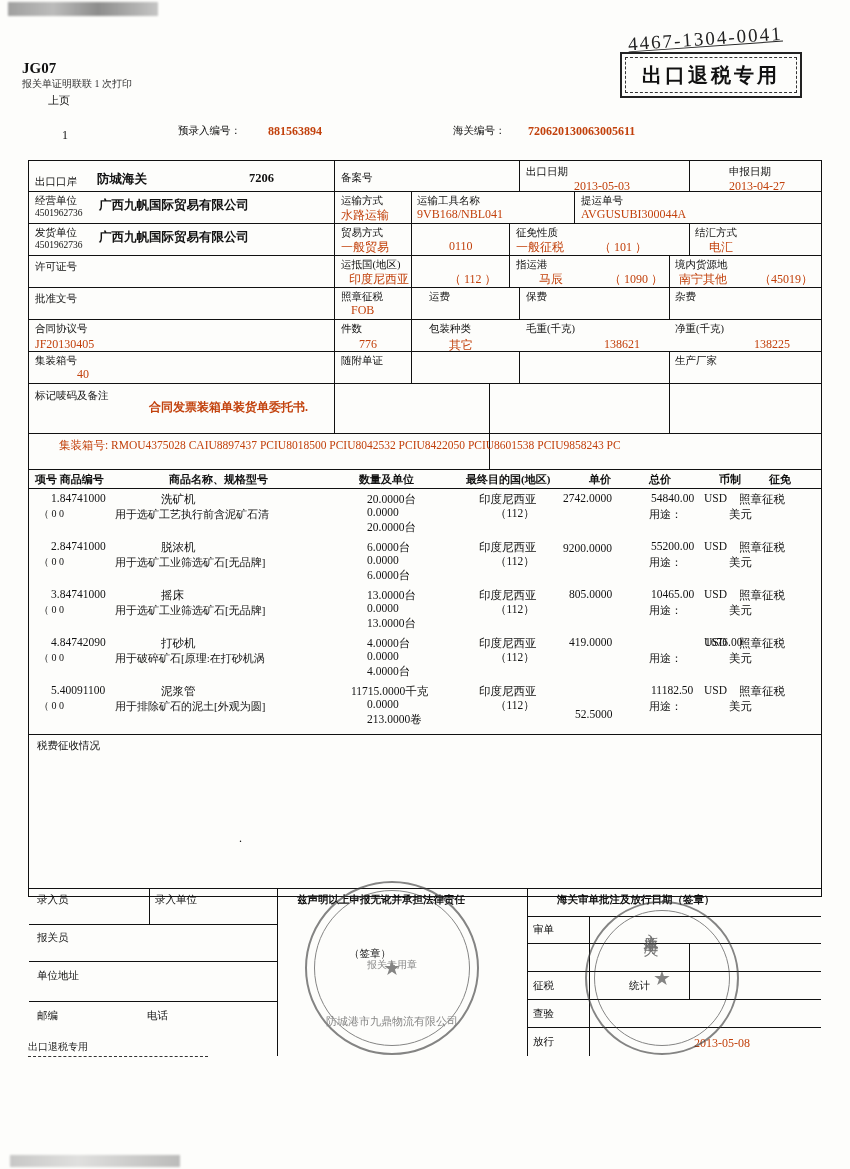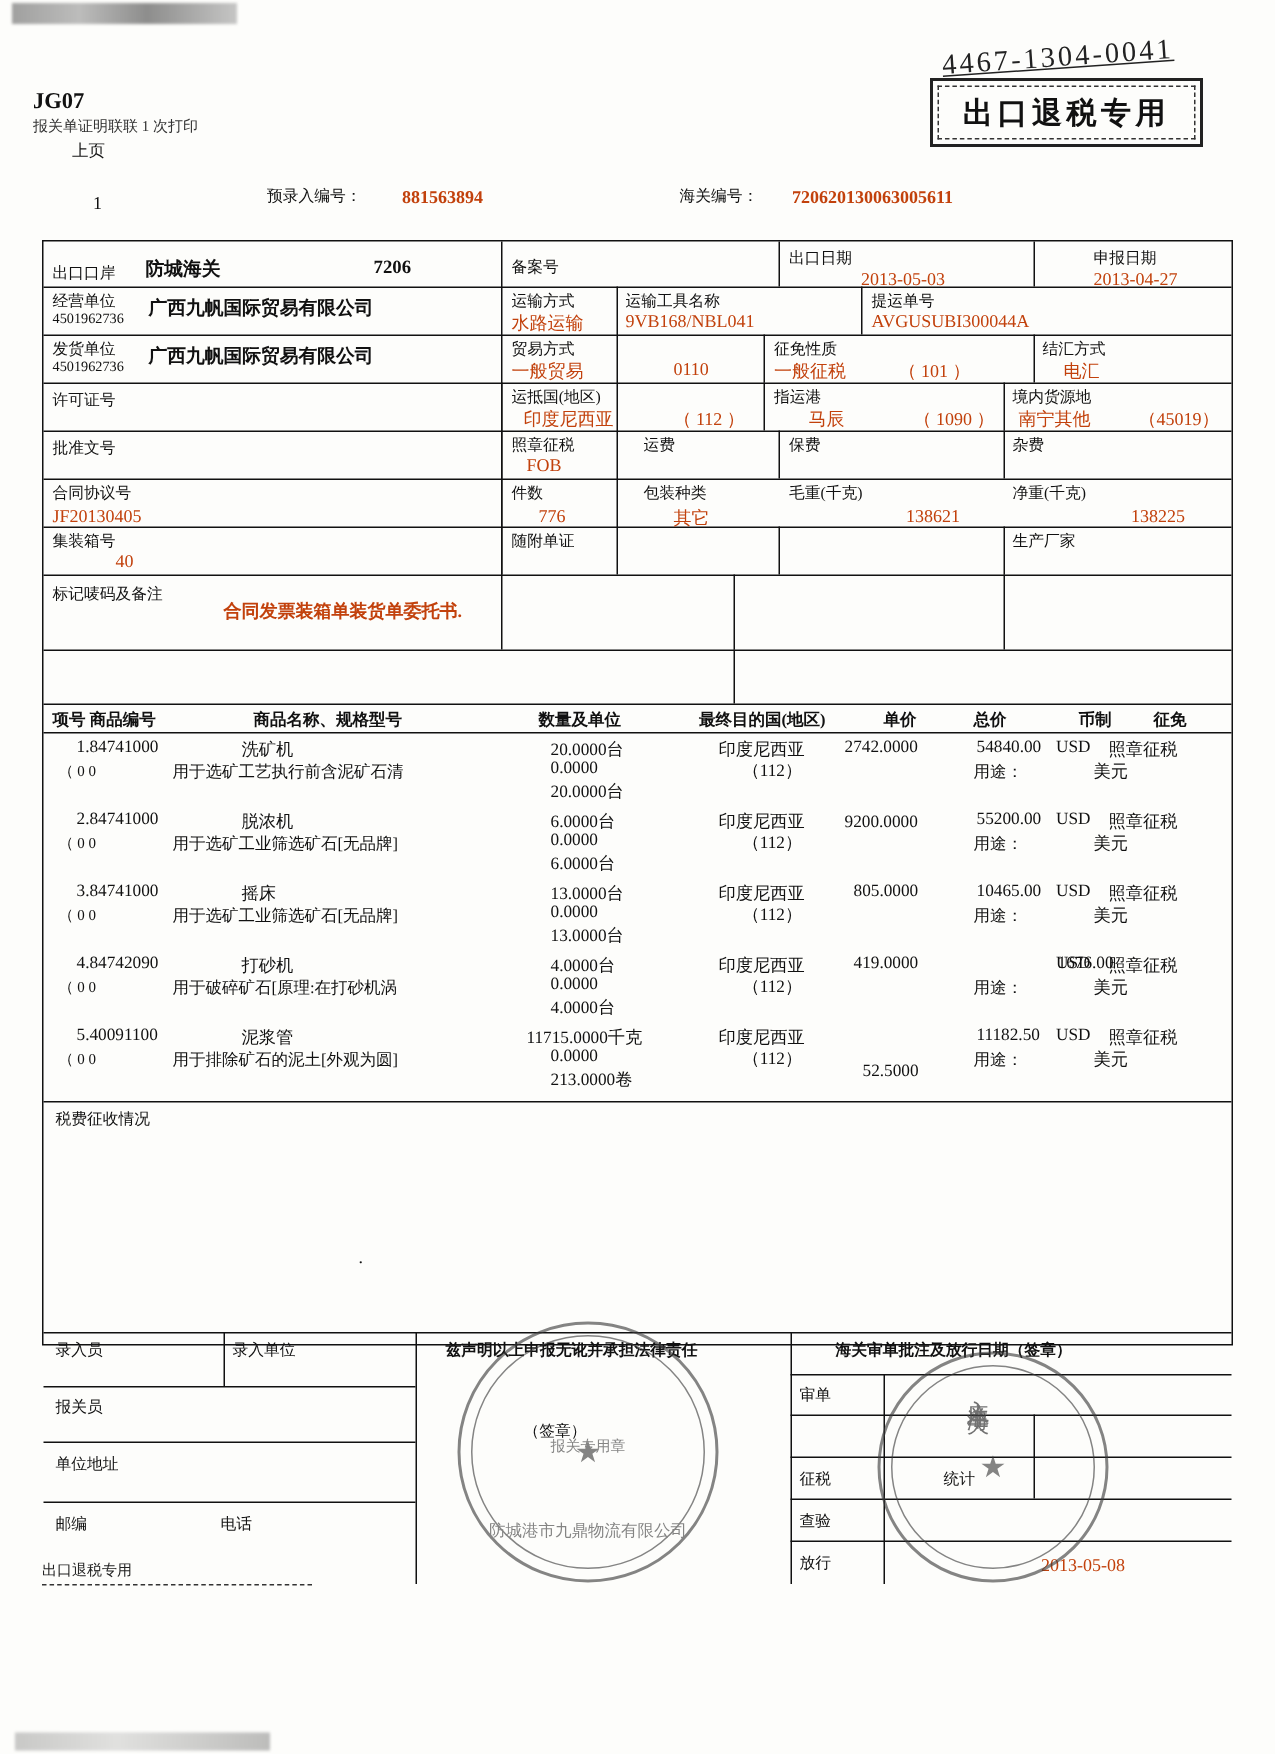--- a/index.html
+++ b/index.html
@@ -221,20 +221,21 @@
     <div class="cell lbl" style="left:646px;top:161px;">净重(千克)</div>
     <div class="cell val" style="left:725px;top:176px;">138225</div>
 
     <div class="cell lbl" style="left:6px;top:193px;">集装箱号</div>
     <div class="cell val" style="left:48px;top:206px;">40</div>
     <div class="cell lbl" style="left:312px;top:193px;">随附单证</div>
     <div class="cell lbl" style="left:646px;top:193px;">生产厂家</div>
 
     <div class="cell lbl" style="left:6px;top:228px;">标记唛码及备注</div>
     <div class="cell val" style="left:120px;top:238px;font-weight:bold;">合同发票装箱单装货单委托书.</div>
+    <div class="cell val" style="left:30px;top:277px;font-size:11.5px;">集装箱号: RMOU4375028  CAIU8897437  PCIU8018500  PCIU8042532   PCIU8422050  PCIU8601538   PCIU9858243   PC</div>
 
     <div class="cell gt-head" style="left:6px;top:311px;">项号 商品编号</div>
     <div class="cell gt-head" style="left:140px;top:311px;">商品名称、规格型号</div>
     <div class="cell gt-head" style="left:330px;top:311px;">数量及单位</div>
     <div class="cell gt-head" style="left:437px;top:311px;">最终目的国(地区)</div>
     <div class="cell gt-head" style="left:560px;top:311px;">单价</div>
     <div class="cell gt-head" style="left:620px;top:311px;">总价</div>
     <div class="cell gt-head" style="left:690px;top:311px;">币制</div>
     <div class="cell gt-head" style="left:740px;top:311px;">征免</div>
 

